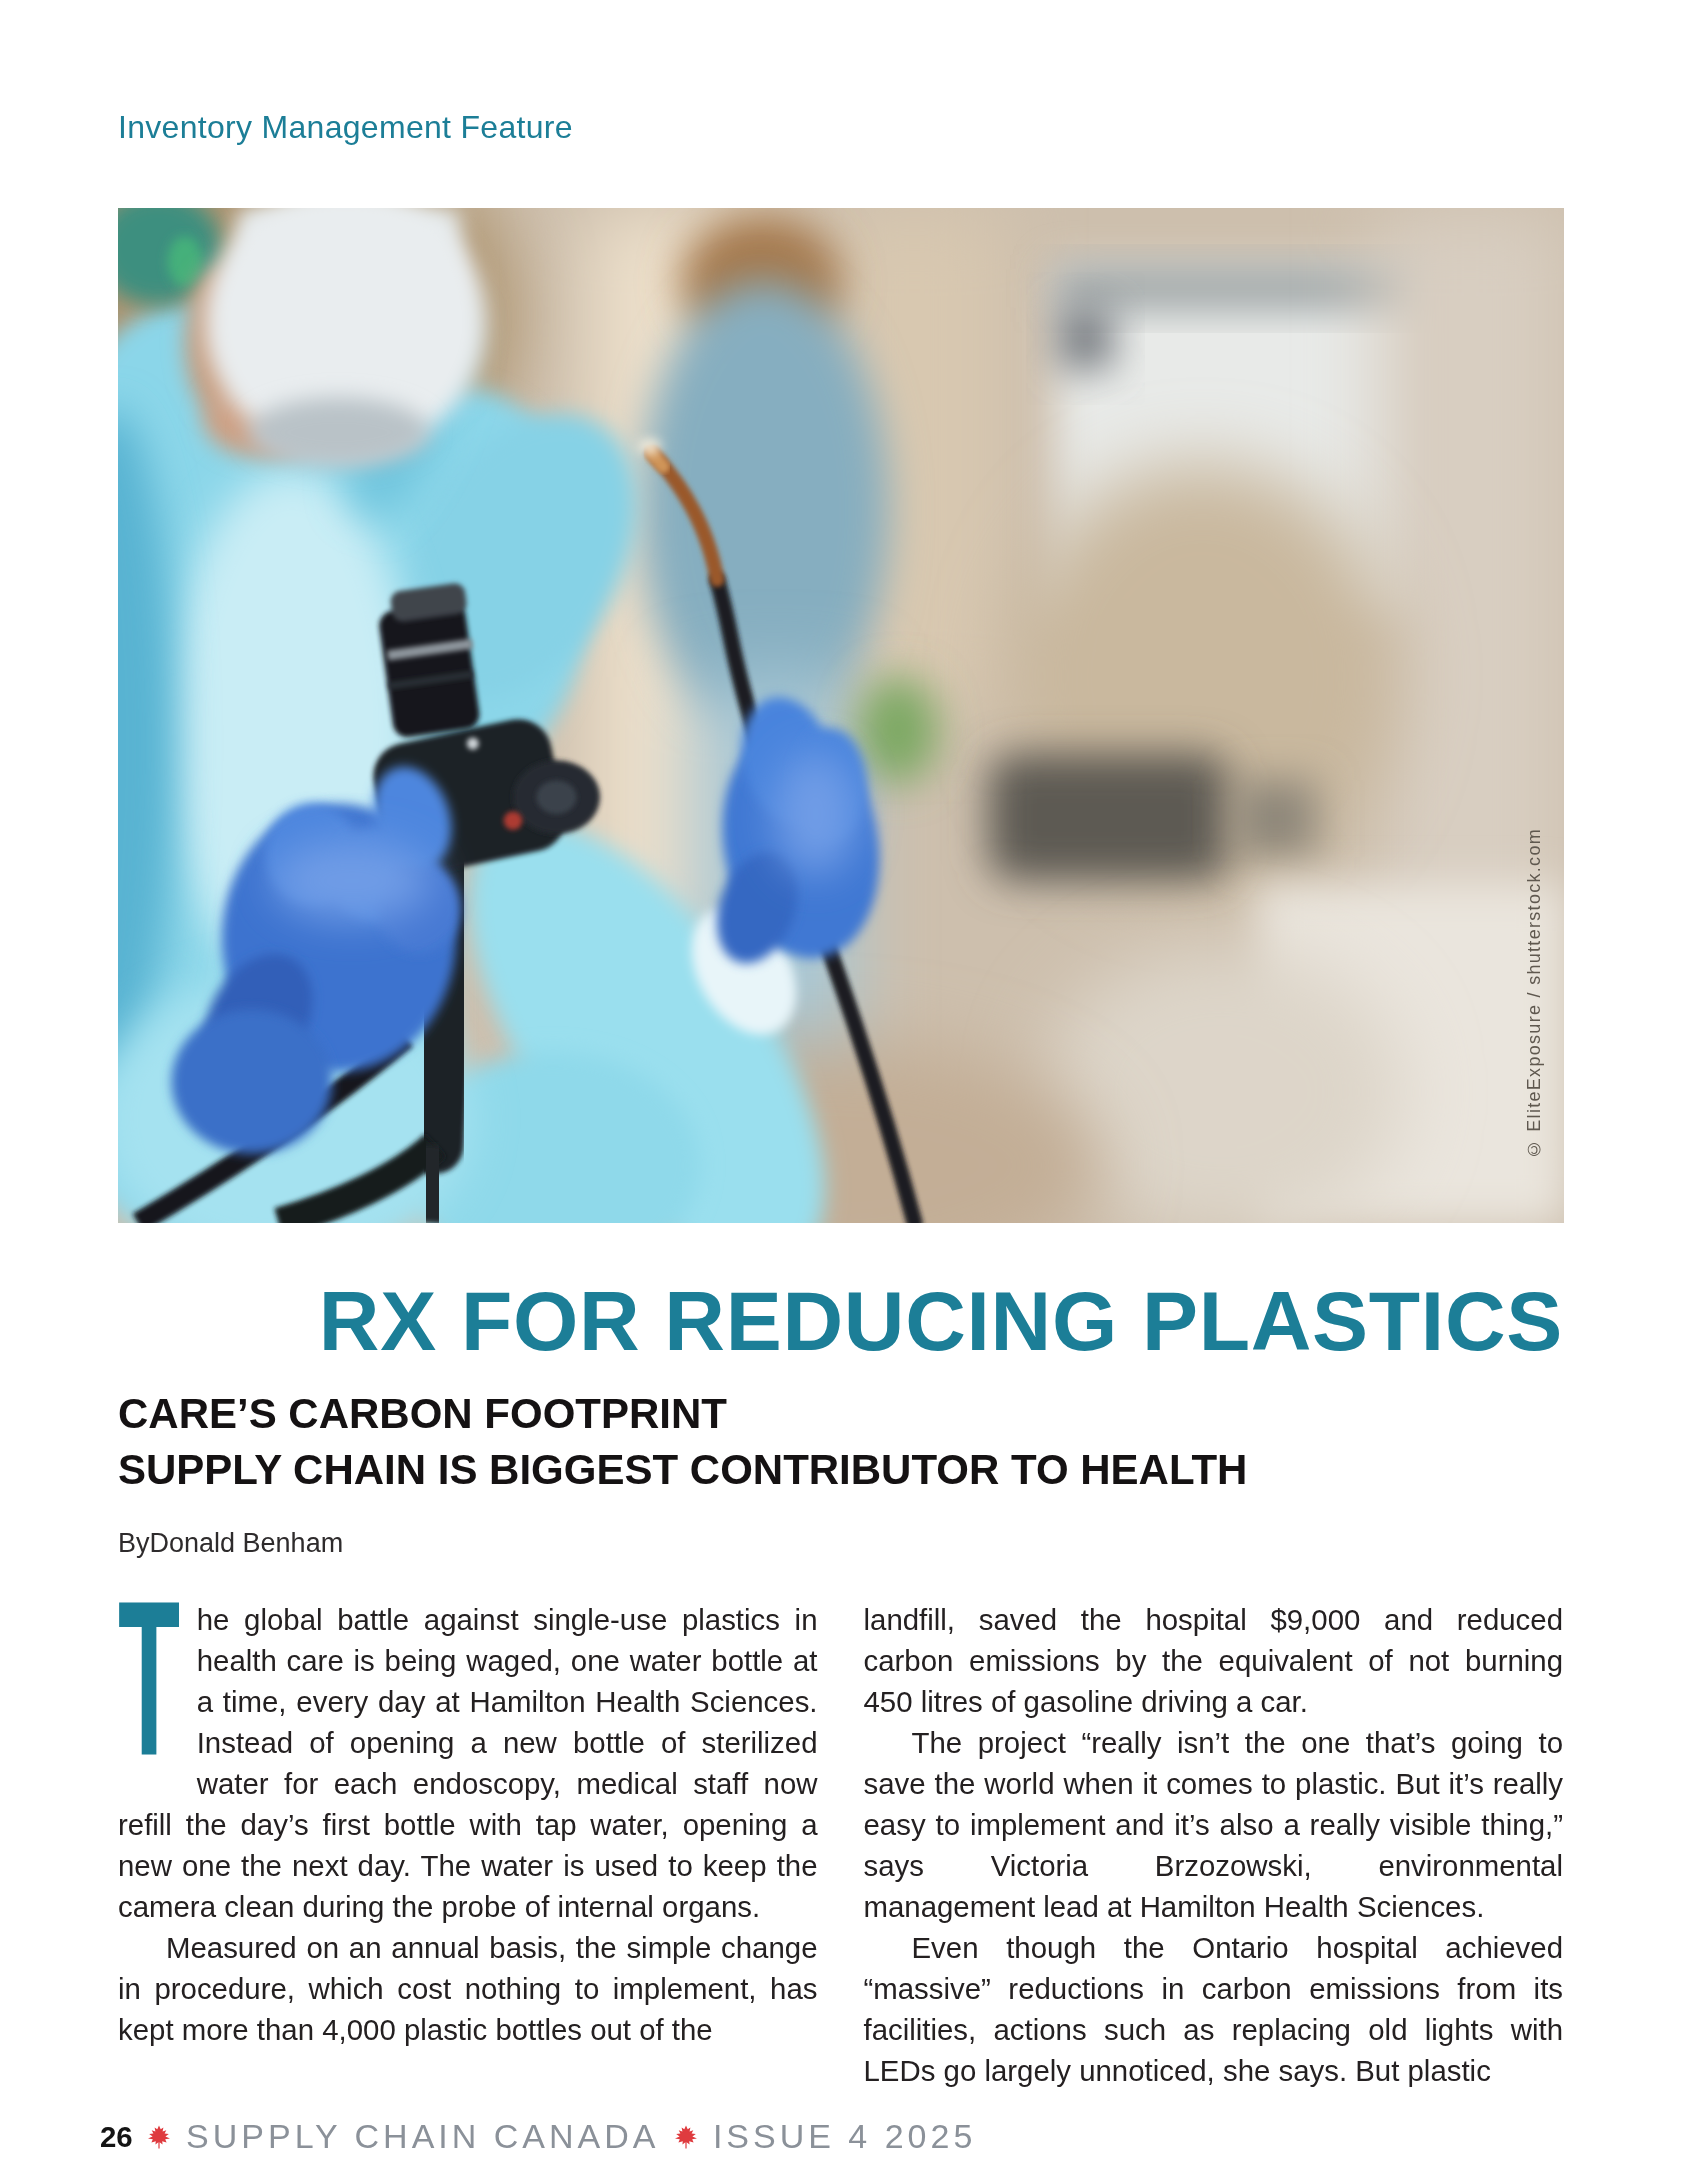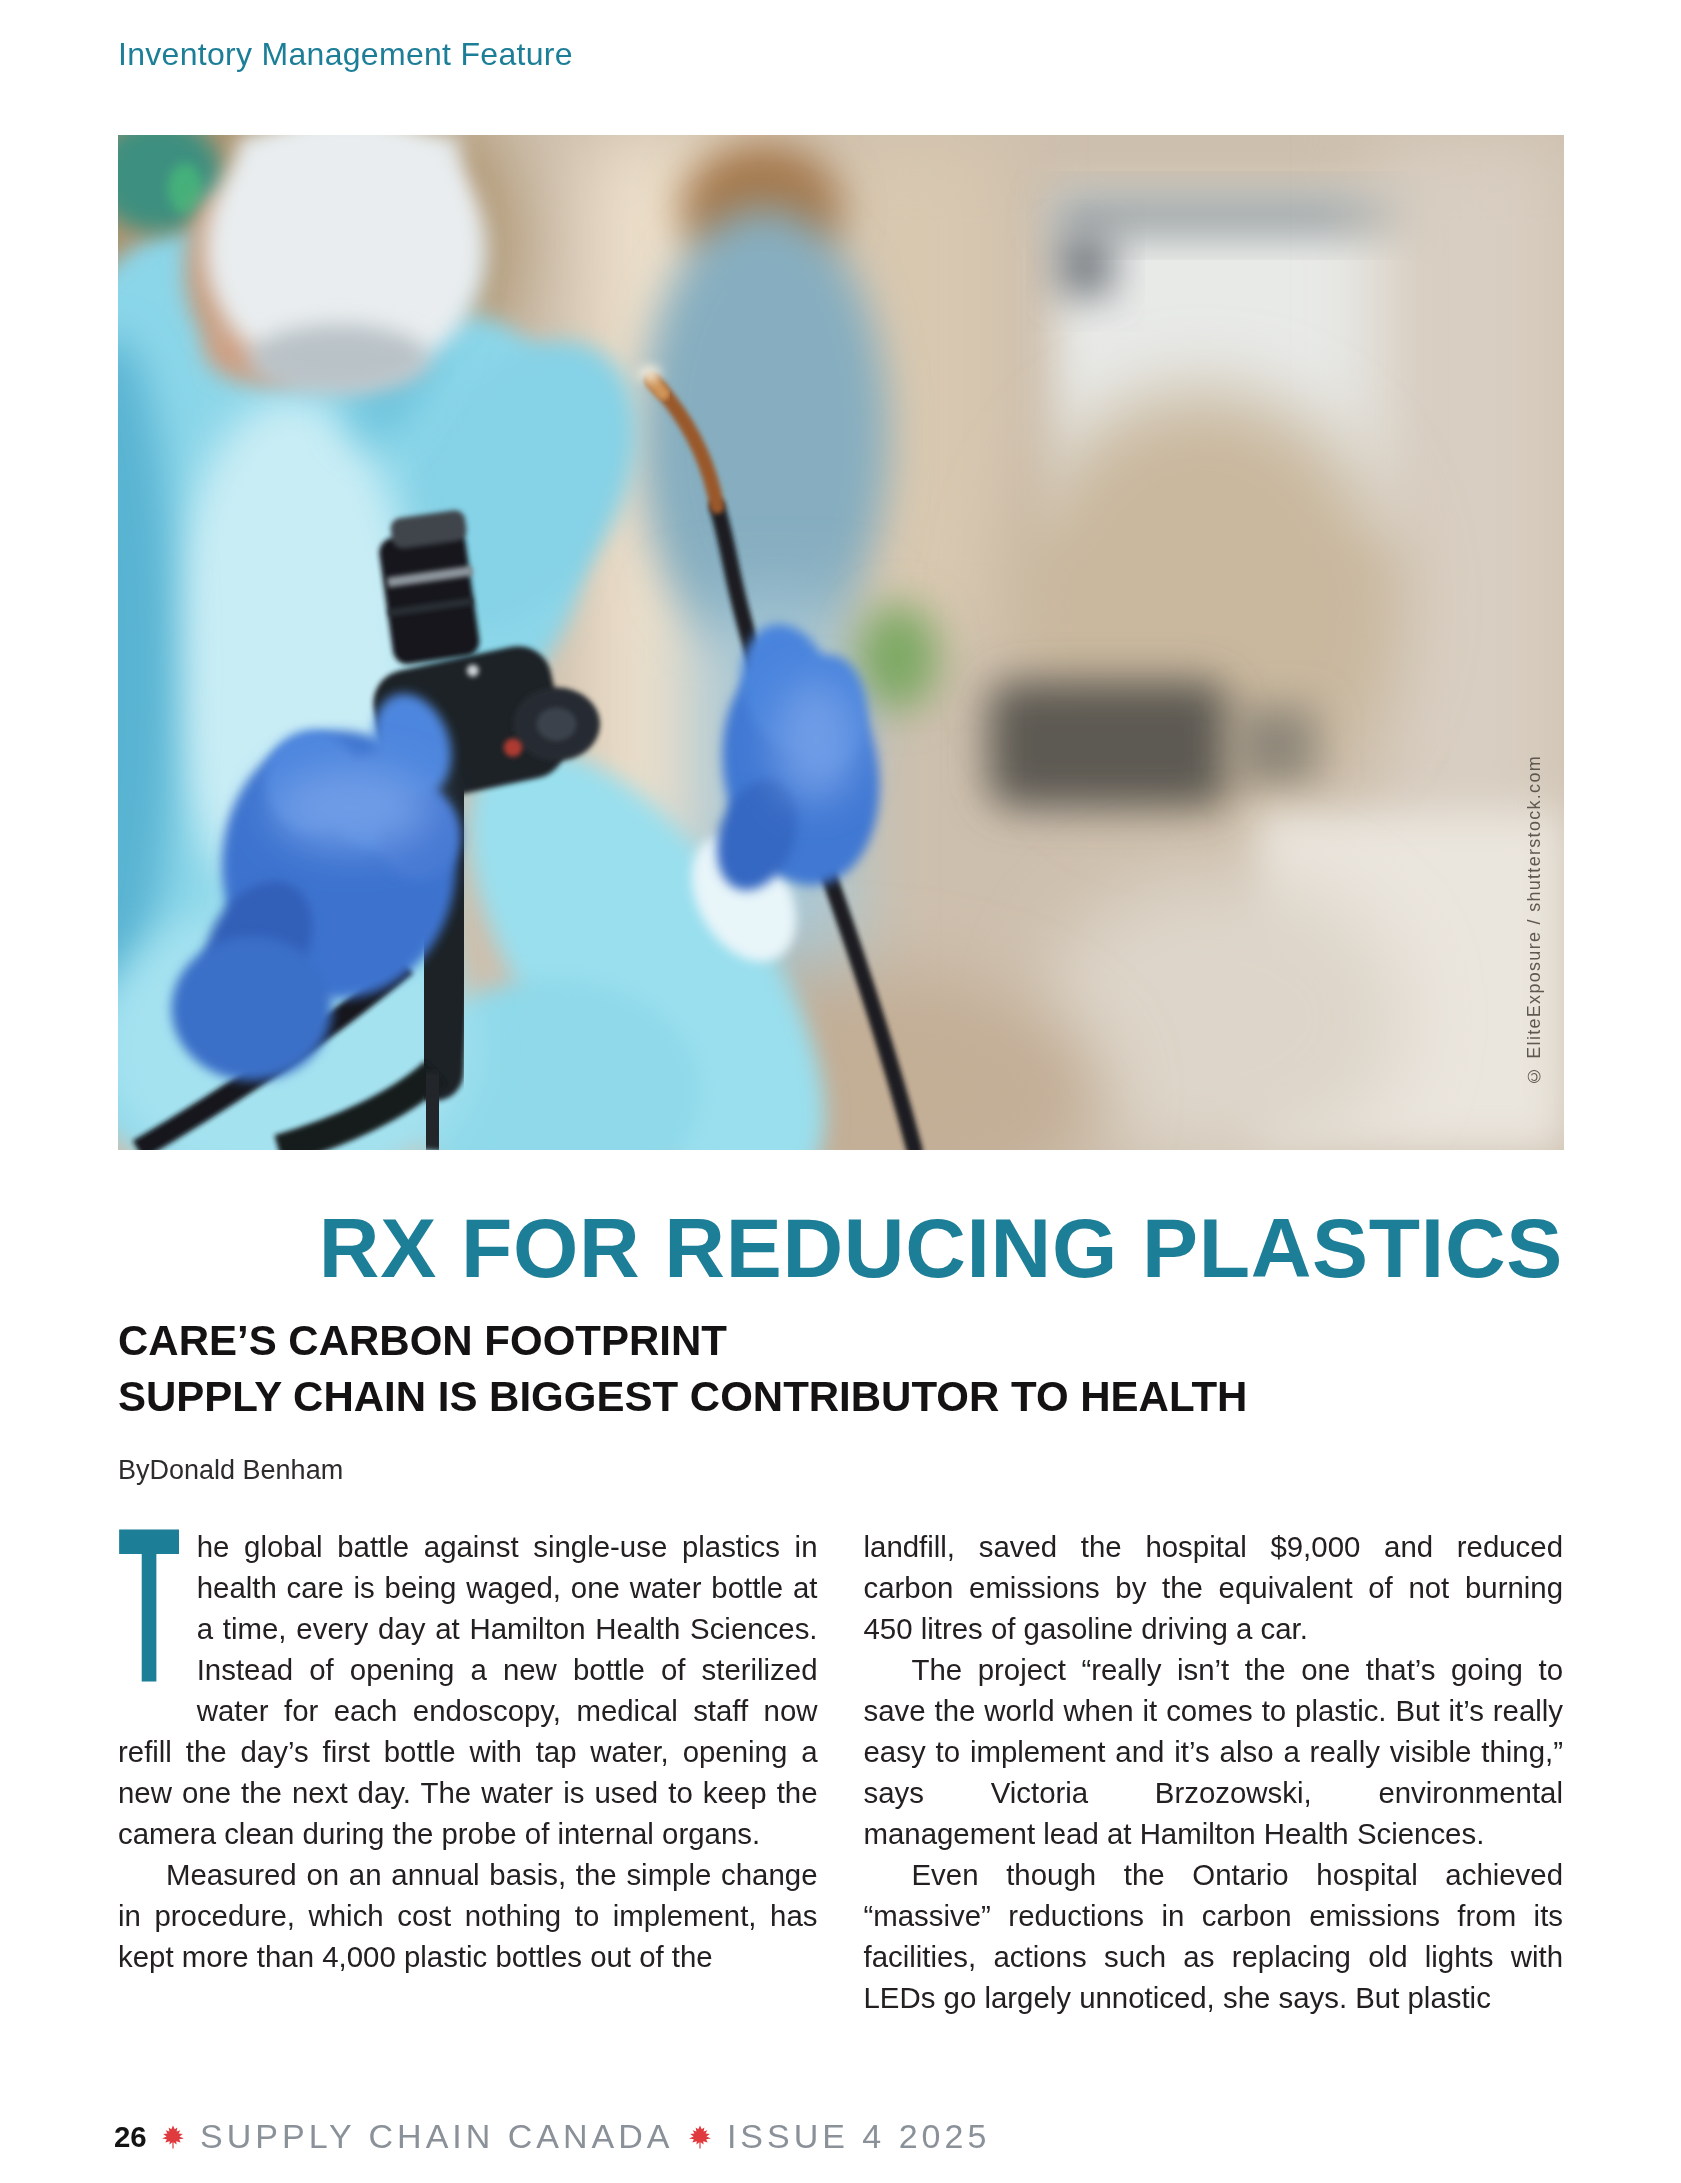--- a/index.html
+++ b/index.html
@@ -2,21 +2,21 @@
 <html style="font-size:10.7px"><head>
 <meta charset="utf-8">
 <style>
   html,body{margin:0;padding:0;background:#ffffff;}
   .page{
     position:relative;width:1681px;height:2183px;background:#ffffff;
     font-family:"Liberation Sans", sans-serif;color:#242021;overflow:hidden;
   }
   .content{padding:0 118px;}
   .kicker{
-    padding-top:36px;font-size:32px;line-height:37px;font-weight:400;
+    padding-top:109px;font-size:32px;line-height:37px;font-weight:400;
     color:#1c7e97;letter-spacing:0.3px;
   }
   .photo{
     position:relative;margin-top:62px;width:1446px;height:1015px;
     background:#cdbfad;overflow:hidden;
   }
   .photo svg{position:absolute;left:0;top:0;}
   .credit{
     position:absolute;right:19px;bottom:64px;
     writing-mode:vertical-rl;transform:rotate(180deg);
@@ -37,21 +37,21 @@
   .col p{margin:0;}
   .col p.indent{text-indent:48px;}
   .dropcap-box{
     float:left;width:64px;height:165px;margin-right:14.7px;position:relative;
   }
   .dropcap{
     position:absolute;left:0;top:-2.7px;font-size:221px;line-height:165px;
     font-weight:700;color:#1c7e97;transform:scaleX(0.46);transform-origin:left top;
   }
   .footer{
-    position:absolute;left:114px;bottom:27px;display:flex;align-items:center;gap:14.7px;
+    position:absolute;left:100px;bottom:27px;display:flex;align-items:center;gap:14.7px;
   }
   .page-num{font-size:29.4px;font-weight:700;color:#141414;}
   .footer-text{font-size:34px;color:#8b9199;letter-spacing:4px;white-space:nowrap;}
   .leaf{width:24px;height:24px;display:block;}
 </style>
 </head>
 <body>
 
 <div class="page">
   <div class="content">

